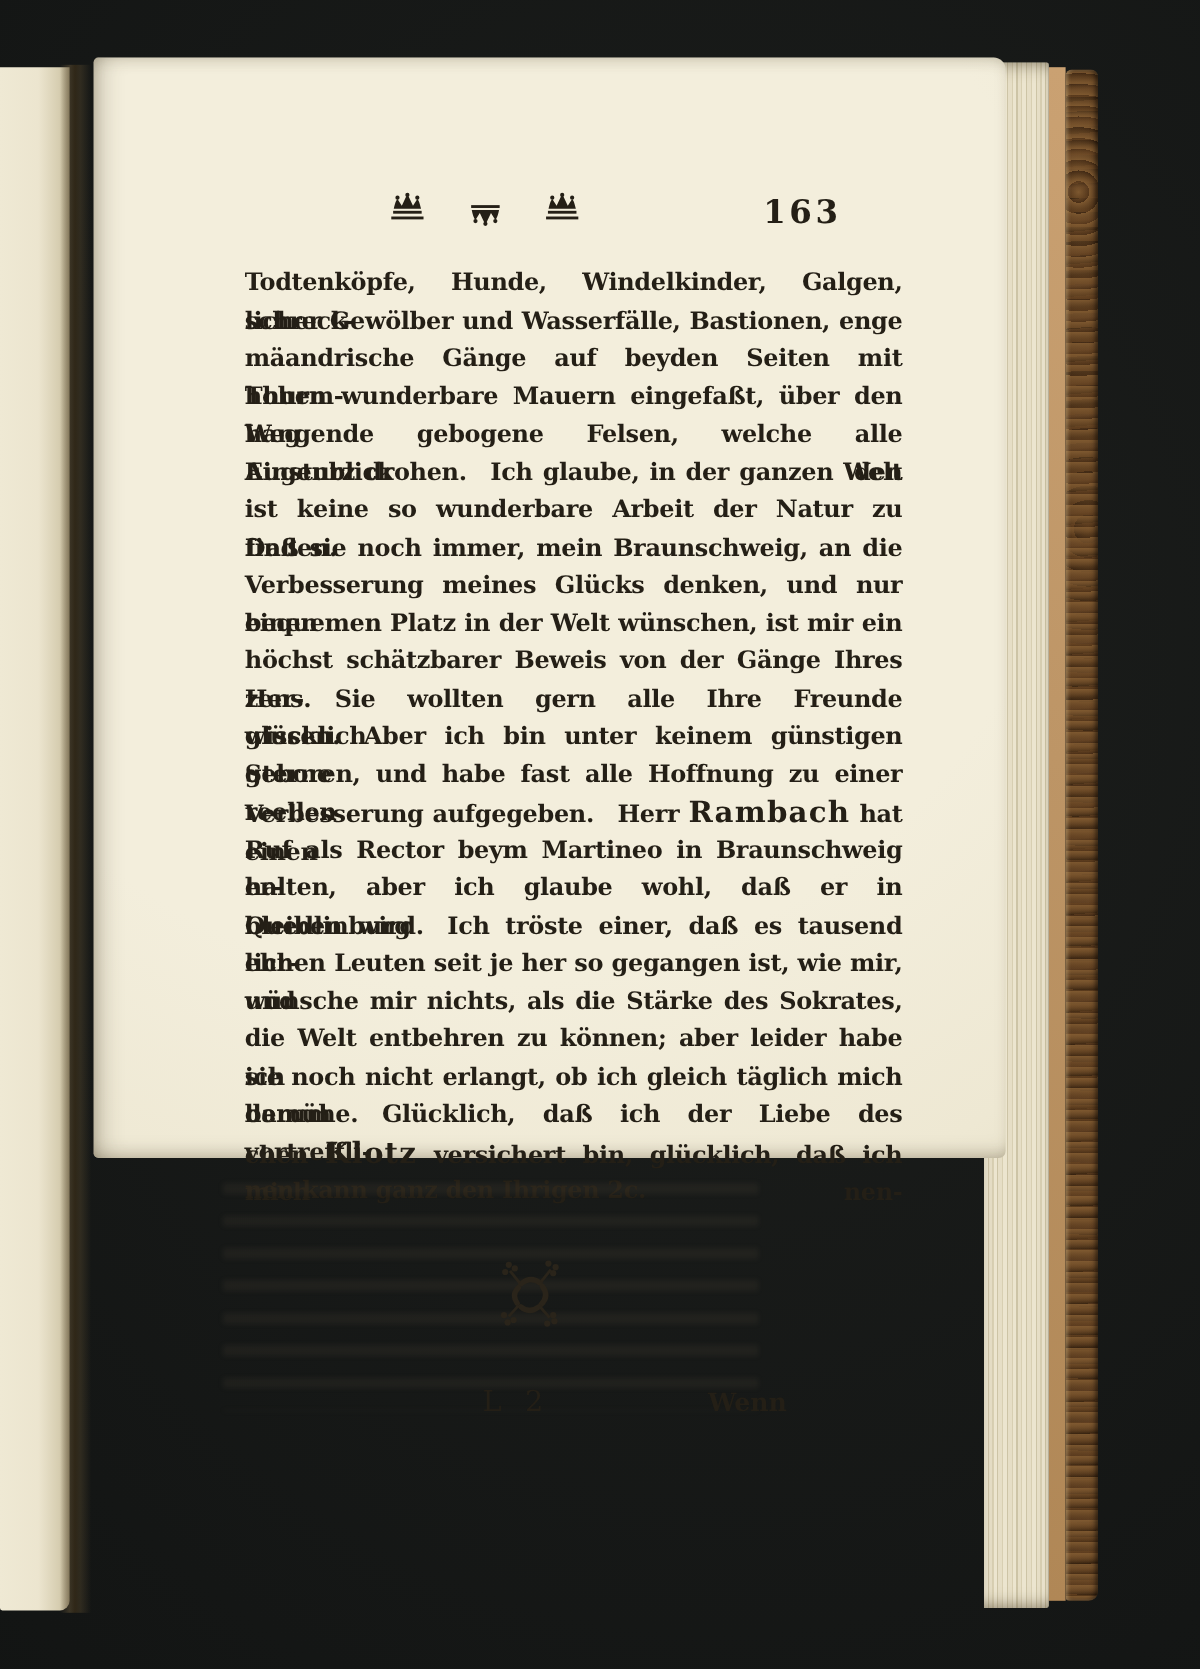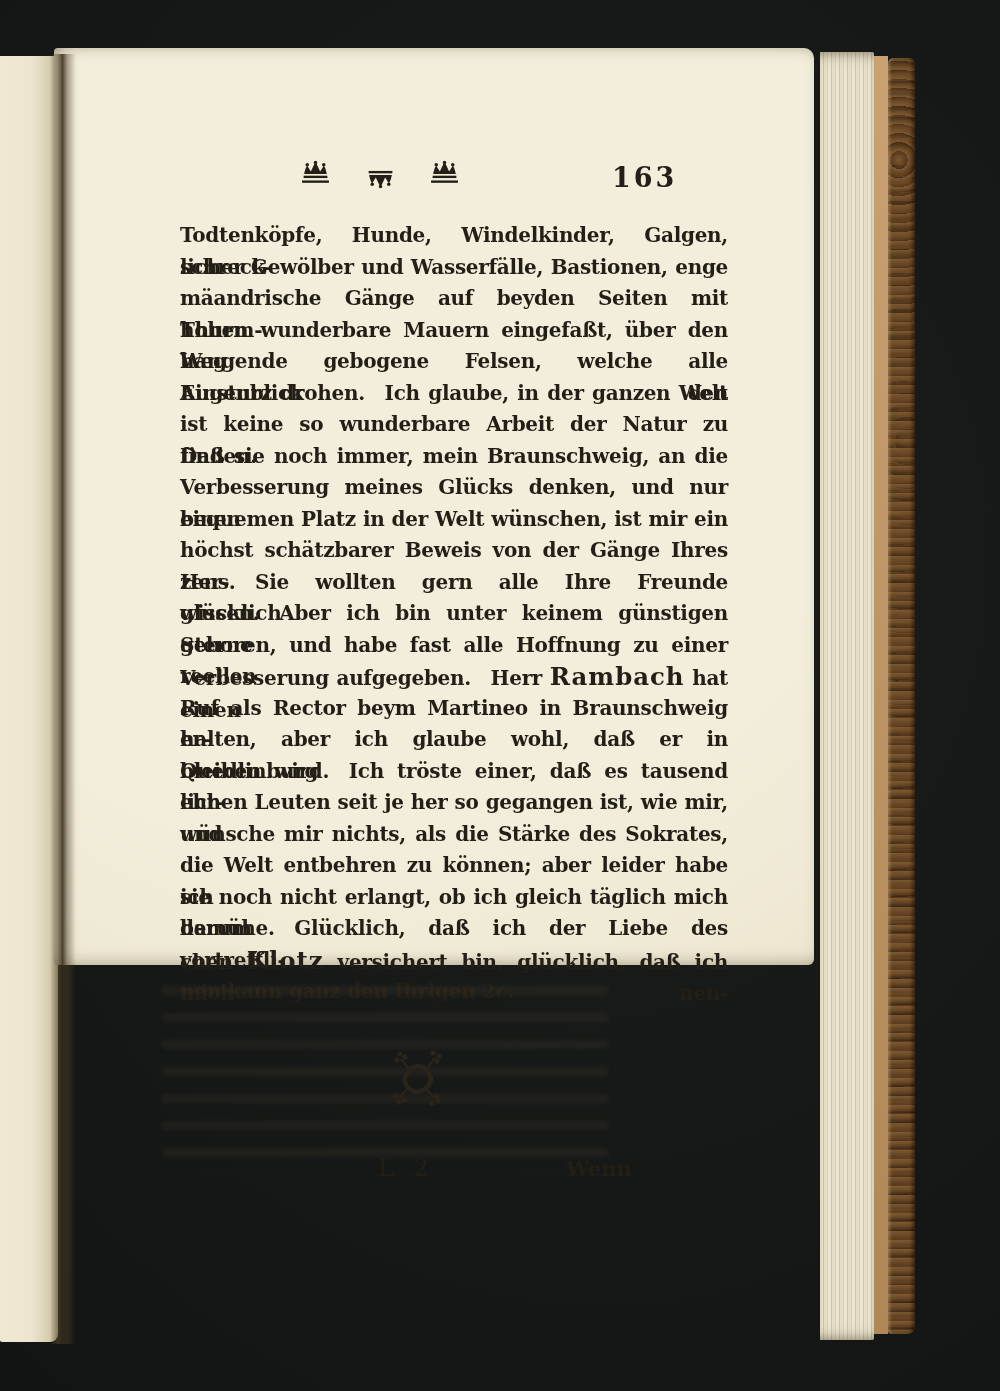--- a/index.html
+++ b/index.html
@@ -20,21 +20,21 @@
     position:absolute;left:50px;top:54px;width:26px;height:1290px;z-index:3;
     background:linear-gradient(90deg,
       rgba(70,58,38,0) 0%,
       rgba(92,78,52,.55) 30%,
       rgba(52,42,24,.85) 48%,
       rgba(80,68,44,.45) 66%,
       rgba(120,108,80,0) 100%);
   }
   
   .page{
-    position:absolute;left:54px;top:48px;width:760px;height:917px;z-index:2;
+    position:absolute;left:78px;top:48px;width:760px;height:917px;z-index:2;
     background:
       radial-gradient(120% 95% at 42% 32%, #f3eedc 55%, #eee8d3 82%, #e6dfc6 100%);
     border-radius:4px 10px 6px 4px;
     box-shadow:inset 14px 0 24px -14px rgba(60,48,26,.45),
                inset 0 -10px 18px -12px rgba(90,76,48,.5),
                inset 0 8px 14px -10px rgba(90,76,48,.35);
     color:#241f16;
   }
   
   .fore-edge{

